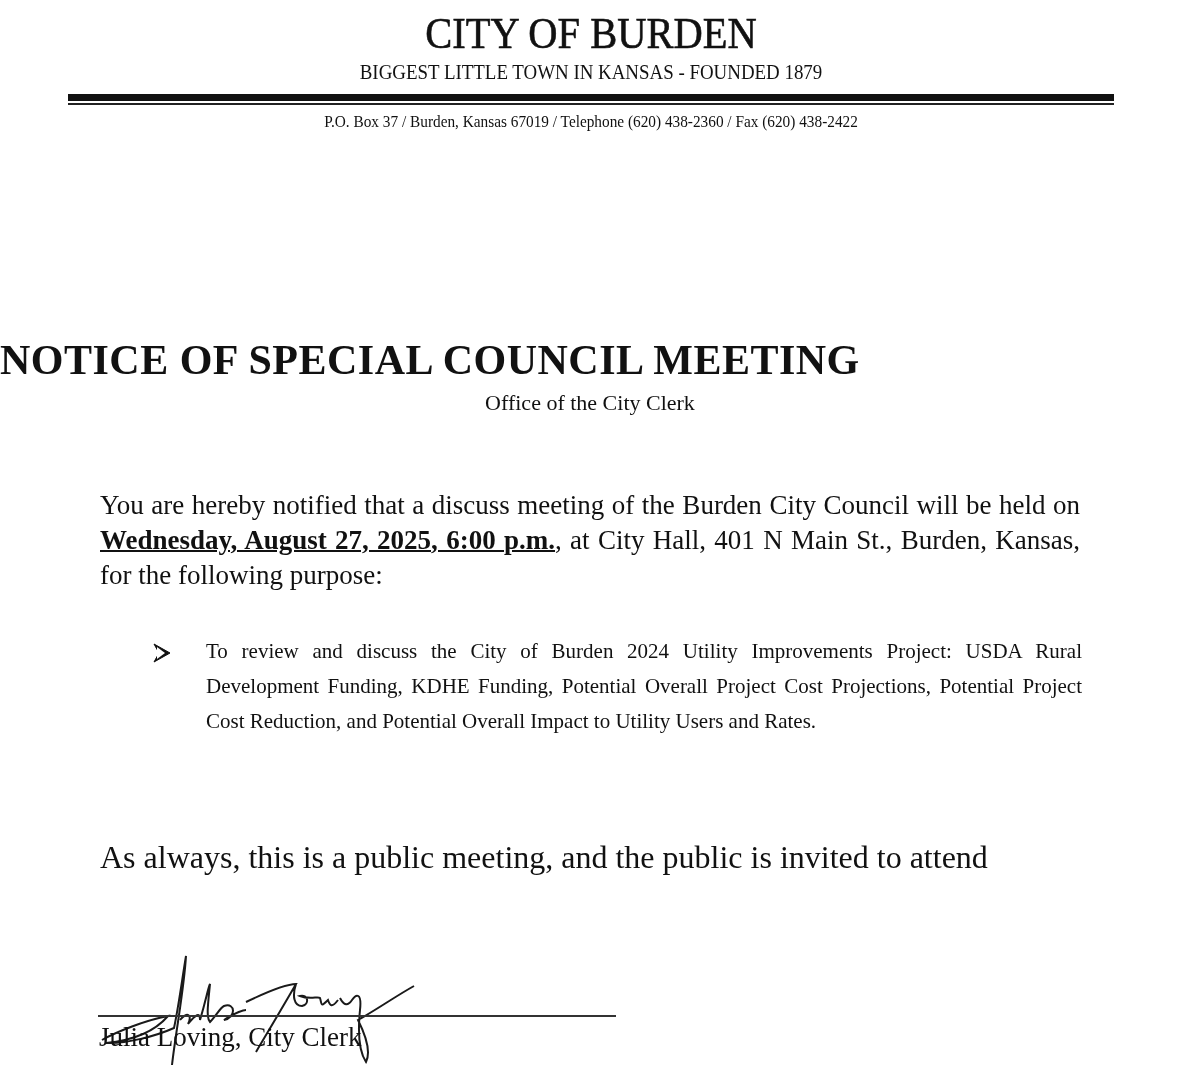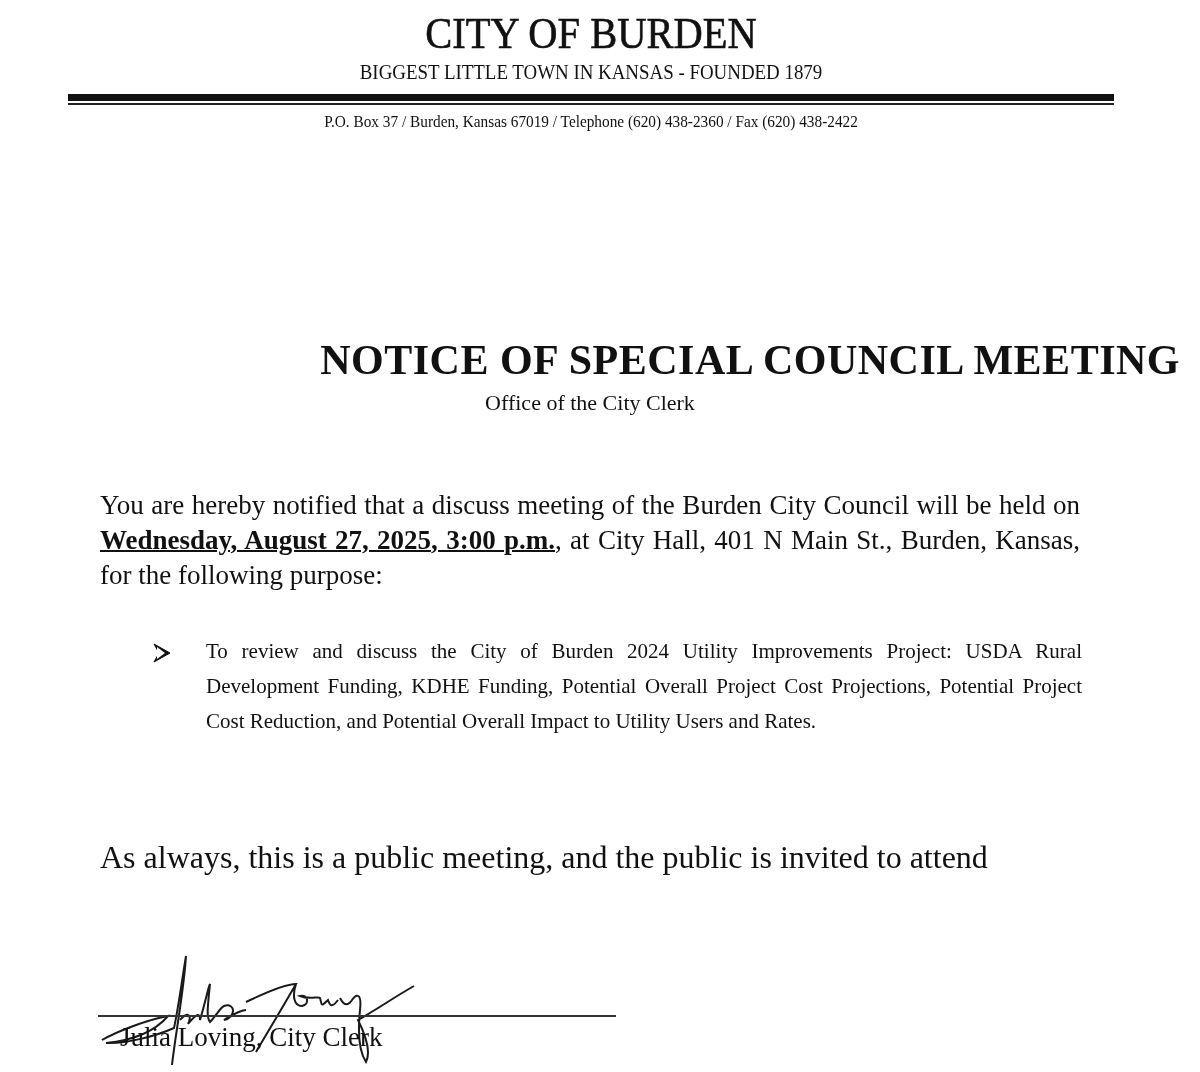--- a/index.html
+++ b/index.html
@@ -62,21 +62,21 @@
       text-align: center;
       font-size: 17px;
       transform: scaleX(0.9);
       transform-origin: center;
     }
     .notice-title {
       position: absolute;
       top: 336px;
       left: 0;
       width: 1180px;
-      text-align: right;
+      text-align: left;
       font-size: 42px;
       font-weight: bold;
       letter-spacing: 0.5px;
     }
     .notice-subtitle {
       position: absolute;
       top: 390px;
       left: 0;
       width: 1180px;
       text-align: center;
@@ -139,38 +139,37 @@
       width: 518px;
       height: 1.5px;
       background: #333;
     }
     .signer {
       position: absolute;
       top: 1020px;
       left: 99px;
       font-size: 27px;
       line-height: 35px;
-      margin-left: 21px;
     }
   </style>
 </head>
 <body>
 
 <div>
   <div class="letterhead-title">CITY OF BURDEN</div>
   <div class="letterhead-tagline">BIGGEST LITTLE TOWN IN KANSAS - FOUNDED 1879</div>
   <div class="rule-thick"></div>
   <div class="rule-thin"></div>
   <div class="letterhead-address">P.O. Box 37 / Burden, Kansas 67019 / Telephone (620) 438-2360 / Fax (620) 438-2422</div>
 </div>
 
 <div class="notice-title">NOTICE OF SPECIAL COUNCIL MEETING</div>
 <div class="notice-subtitle">Office of the City Clerk</div>
 
-<div class="body-para"><span>You are hereby notified that a discuss meeting of the Burden City Council will be held on </span><span class="date-strong">Wednesday, August 27, 2025, 3:00 p.m.</span><span>, at City Hall, 401 N Main St., Burden, Kansas, for the following purpose:</span></div>
+<div class="body-para"><span>You are hereby notified that a discuss meeting of the Burden City Council will be held on </span><span class="date-strong">Wednesday, August 27, 2025, 6:00 p.m.</span><span>, at City Hall, 401 N Main St., Burden, Kansas, for the following purpose:</span></div>
 
 <div class="bullet-wrap">
   <div class="bullet-arrow">
     <svg width="20" height="22" viewBox="0 0 20 22" style="margin-top:8px">
       <path d="M2 2 L18 11 L2 20 L7 11 Z" fill="#111" stroke="#111" stroke-width="1"></path>
       <path d="M5 5 L13 11 L5 17" fill="#fff" stroke="none"></path>
     </svg>
   </div>
   <div class="bullet-text">To review and discuss the City of Burden 2024 Utility Improvements Project: USDA Rural Development Funding, KDHE Funding, Potential Overall Project Cost Projections, Potential Project Cost Reduction, and Potential Overall Impact to Utility Users and Rates.</div>
 </div>

